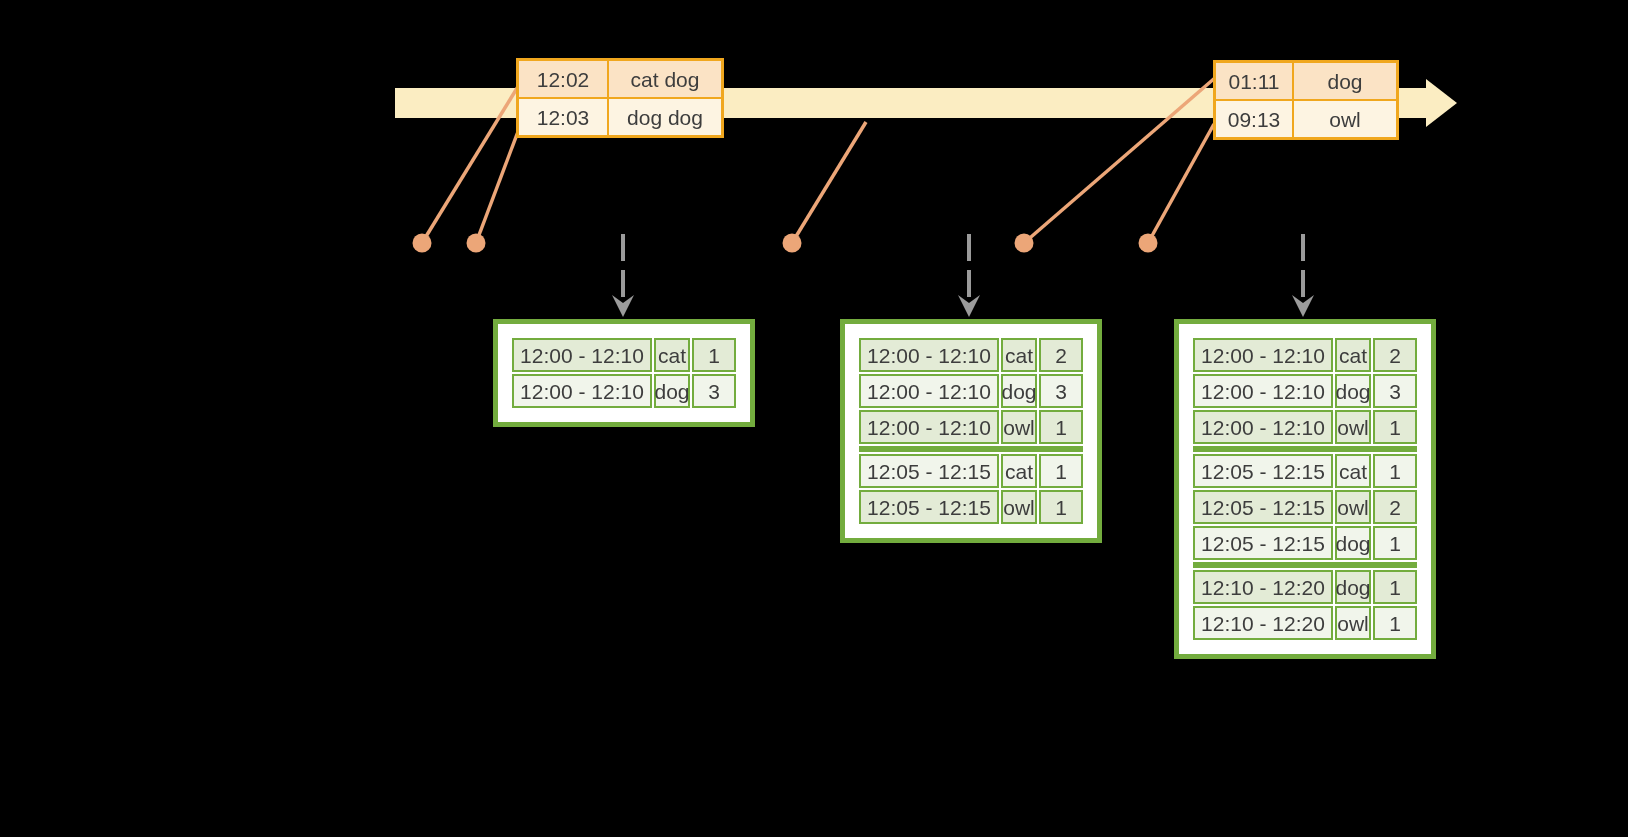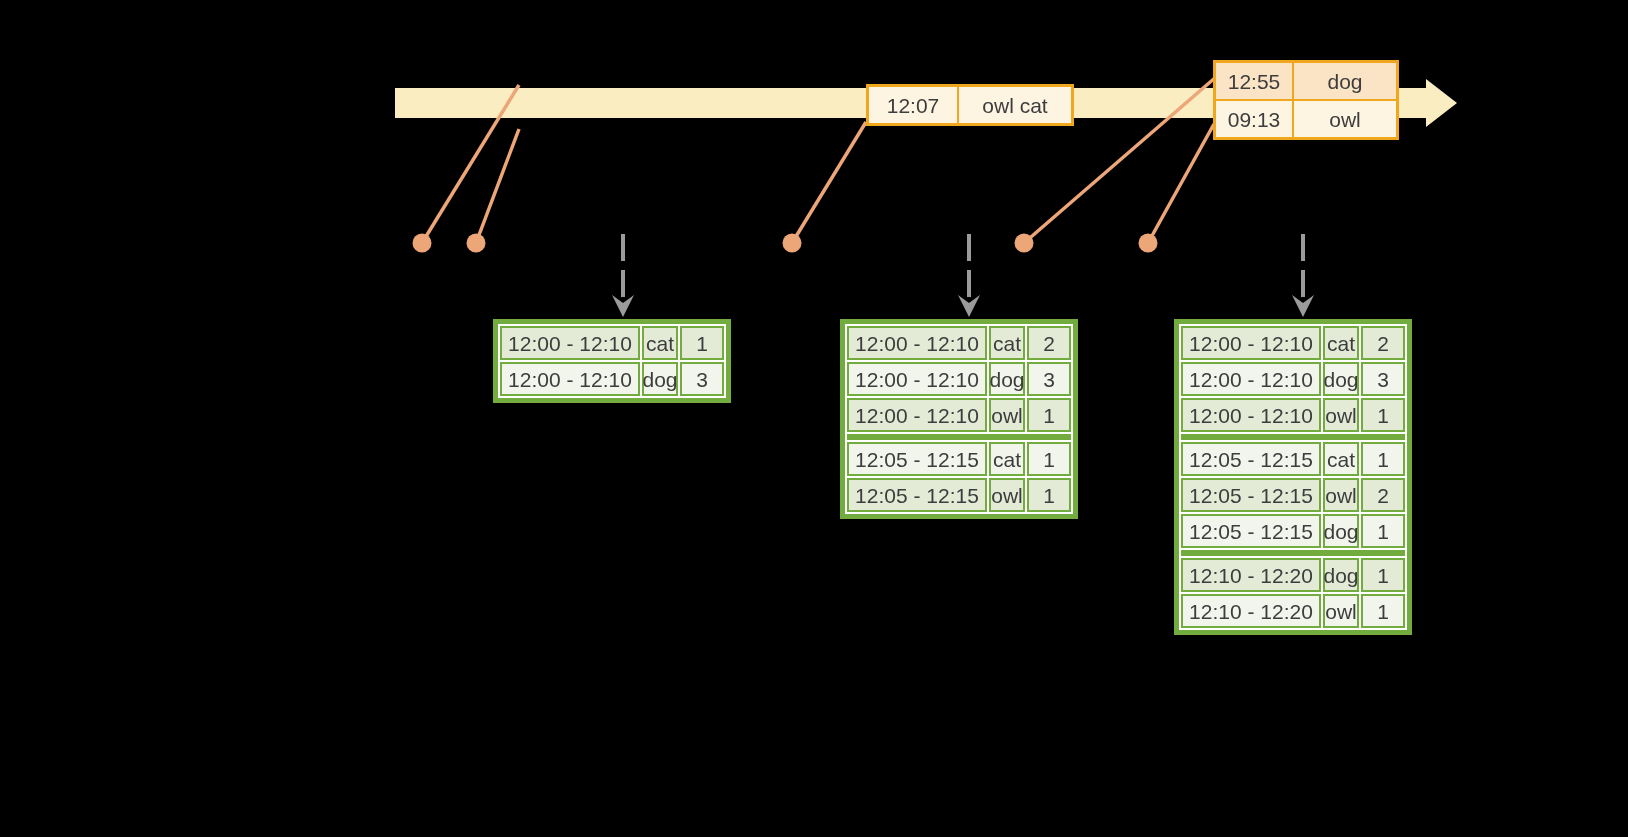--- a/index.html
+++ b/index.html
@@ -25,21 +25,21 @@
   
   .etable{position:absolute; z-index:2; display:grid; gap:2px;
     background:var(--amber); border:3px solid var(--amber);}
   .etable.wide{grid-template-columns:88px 112px;}
   .etable.narrow{grid-template-columns:76px 102px;}
   .ecell{height:36px; display:flex; align-items:center; justify-content:center;
     font-size:21px; line-height:1;}
   .peach{background:var(--peach);} .cream{background:var(--cream);}
   
   .gtable{position:absolute; z-index:2; background:#ffffff;
-    border:5px solid var(--green); padding:2px;
+    border:5px solid var(--green); padding:14px;
     display:flex; flex-direction:column; gap:2px; width:fit-content;}
   .grow{display:flex; gap:2px;}
   .gcell{box-sizing:border-box; border:2px solid var(--green); height:34px;
     display:flex; align-items:center; justify-content:center;
     font-size:21px; line-height:1;}
   .gcell.time{width:140px;} .gcell.key{width:36px;} .gcell.cnt{width:44px;}
   .sage{background:var(--sage);} .mint{background:var(--mint);}
   .gsep{height:6px; background:var(--green);}
 </style>
 </head>
@@ -65,28 +65,30 @@
     <circle cx="1148" cy="243" r="9.5" style="fill:var(--salmon)"></circle>
 
     <line x1="623" y1="234" x2="623" y2="299" style="stroke:var(--gray);stroke-width:4" stroke-dasharray="27 9"></line>
     <path d="M612,295 L623,317 L634,295 L623,303 Z" style="fill:var(--gray)"></path>
     <line x1="969" y1="234" x2="969" y2="299" style="stroke:var(--gray);stroke-width:4" stroke-dasharray="27 9"></line>
     <path d="M958,295 L969,317 L980,295 L969,303 Z" style="fill:var(--gray)"></path>
     <line x1="1303" y1="234" x2="1303" y2="299" style="stroke:var(--gray);stroke-width:4" stroke-dasharray="27 9"></line>
     <path d="M1292,295 L1303,317 L1314,295 L1303,303 Z" style="fill:var(--gray)"></path>
   </svg>
 
-
-  <div class="etable wide" style="left:866px;top:84px">
-    <div class="ecell cream">12:07</div>
-    <div class="ecell cream">owl cat</div>
+  <div class="etable wide" style="left:516px;top:58px">
+    <div class="ecell peach">12:02</div>
+    <div class="ecell peach">cat dog</div>
+    <div class="ecell cream">12:03</div>
+    <div class="ecell cream">dog dog</div>
   </div>
 
+
   <div class="etable narrow" style="left:1213px;top:60px">
-    <div class="ecell peach">12:55</div>
+    <div class="ecell peach">01:11</div>
     <div class="ecell peach">dog</div>
     <div class="ecell cream">09:13</div>
     <div class="ecell cream">owl</div>
   </div>
 
   <div class="gtable" style="left:493px;top:319px">
     <div class="grow">
       <div class="gcell time sage">12:00 - 12:10</div>
       <div class="gcell key sage">cat</div>
       <div class="gcell cnt sage">1</div>

